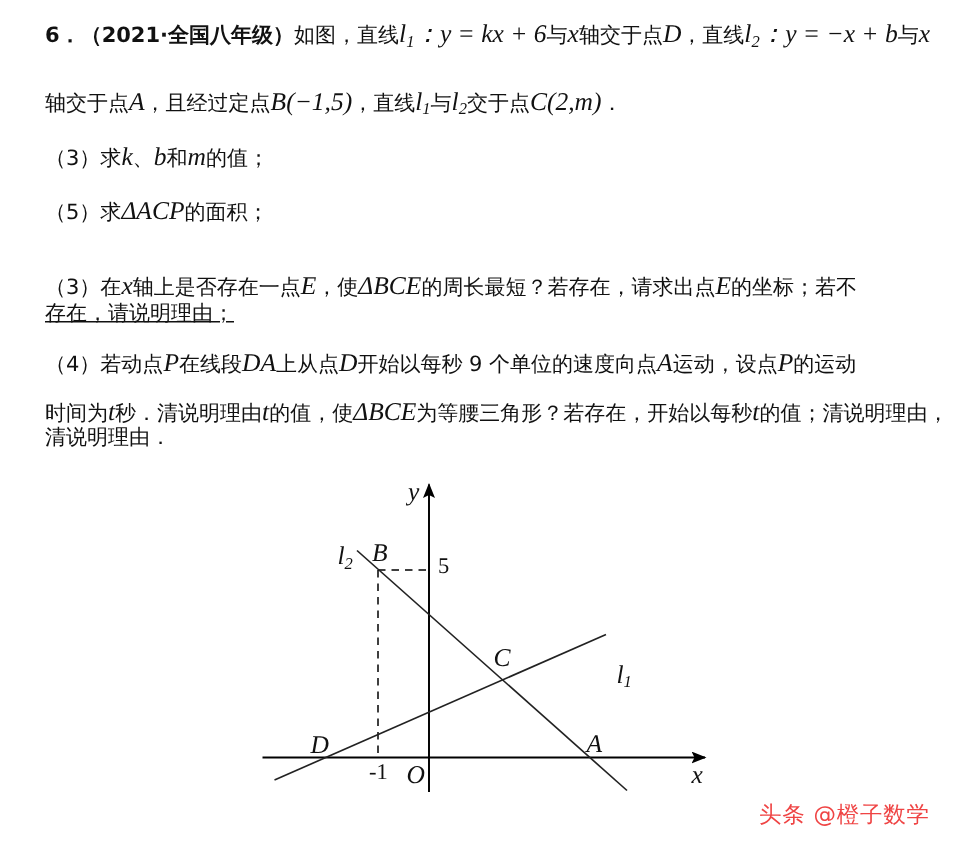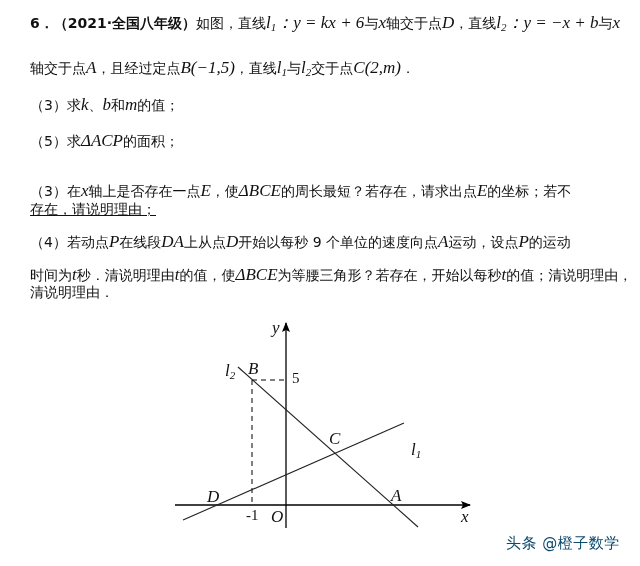--- a/index.html
+++ b/index.html
@@ -9,21 +9,21 @@
     }
     .line {
       position: absolute; left: 30px; font-size: 14px; white-space: nowrap; line-height: 20px;
     }
     .bold { font-weight: bold; }
     .m { font-family: "Liberation Serif", serif; font-style: italic; font-size: 17px; }
     .mr { font-family: "Liberation Serif", serif; font-size: 17px; }
     sub { font-size: 11px; vertical-align: -3px; line-height: 0; }
     .diagram { position: absolute; left: 0; top: 0; }
     .watermark {
-      position: absolute; left: 506px; top: 534px; font-size: 15px; color: #0c4a6e;
+      position: absolute; left: 506px; top: 534px; font-size: 15px; color: #ef4444;
       letter-spacing: 0.5px;
     }
   </style>
 </head>
 <body>
 
 <div class="line" style="top:13px;">
   <span class="bold">6．</span><span class="bold">（2021·全国八年级）</span><span>如图，直线</span><span class="m"><span>l</span><sub>1</sub></span><span class="m">：y = kx + 6</span><span>与</span><span class="m">x</span><span>轴交于点</span><span class="m">D</span><span>，直线</span><span class="m"><span>l</span><sub>2</sub></span><span class="m">：y = −x + b</span><span>与</span><span class="m">x</span>
 </div>
 

